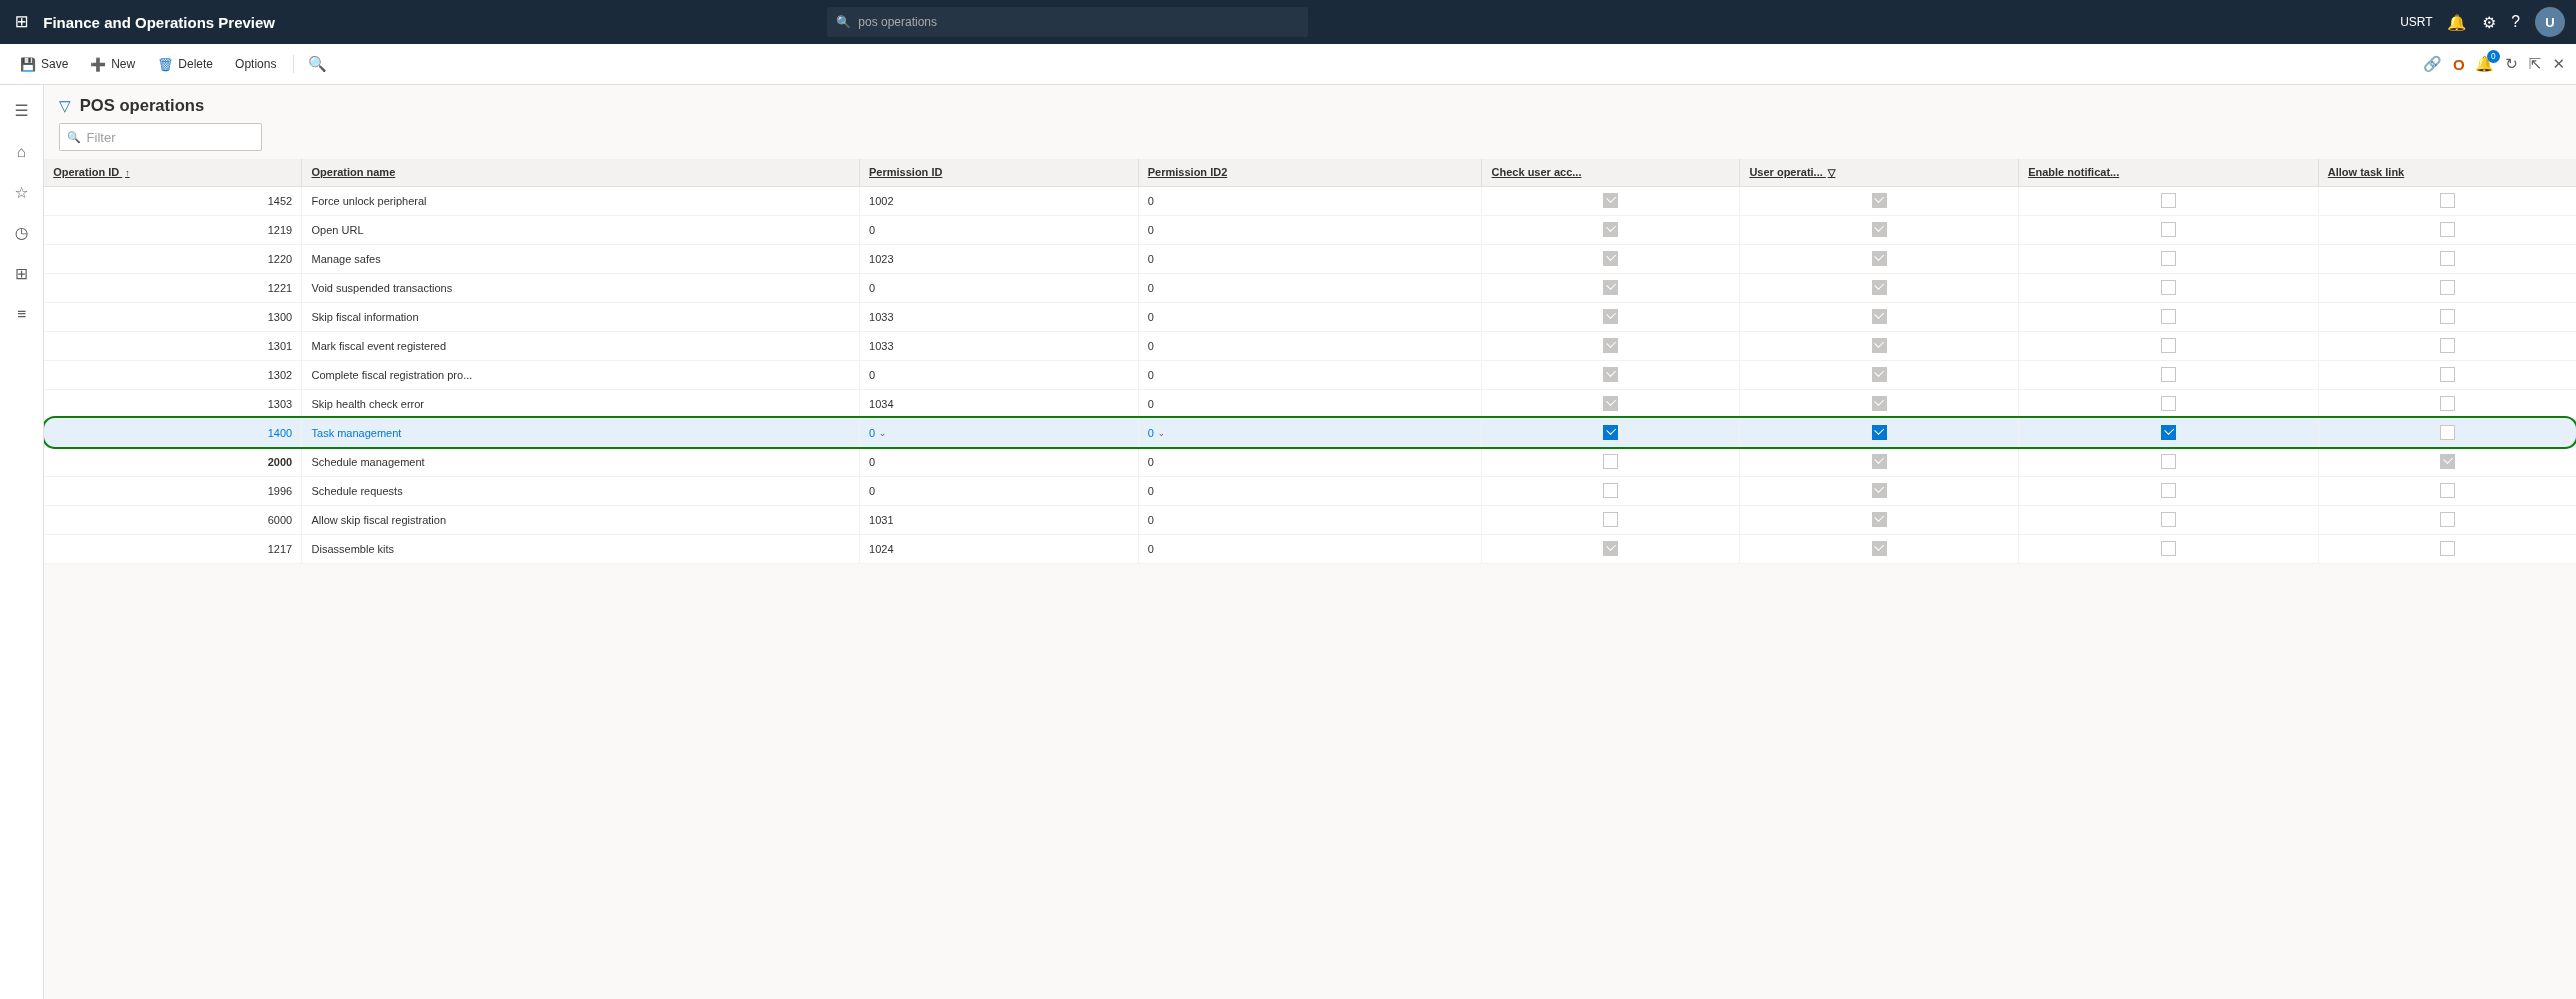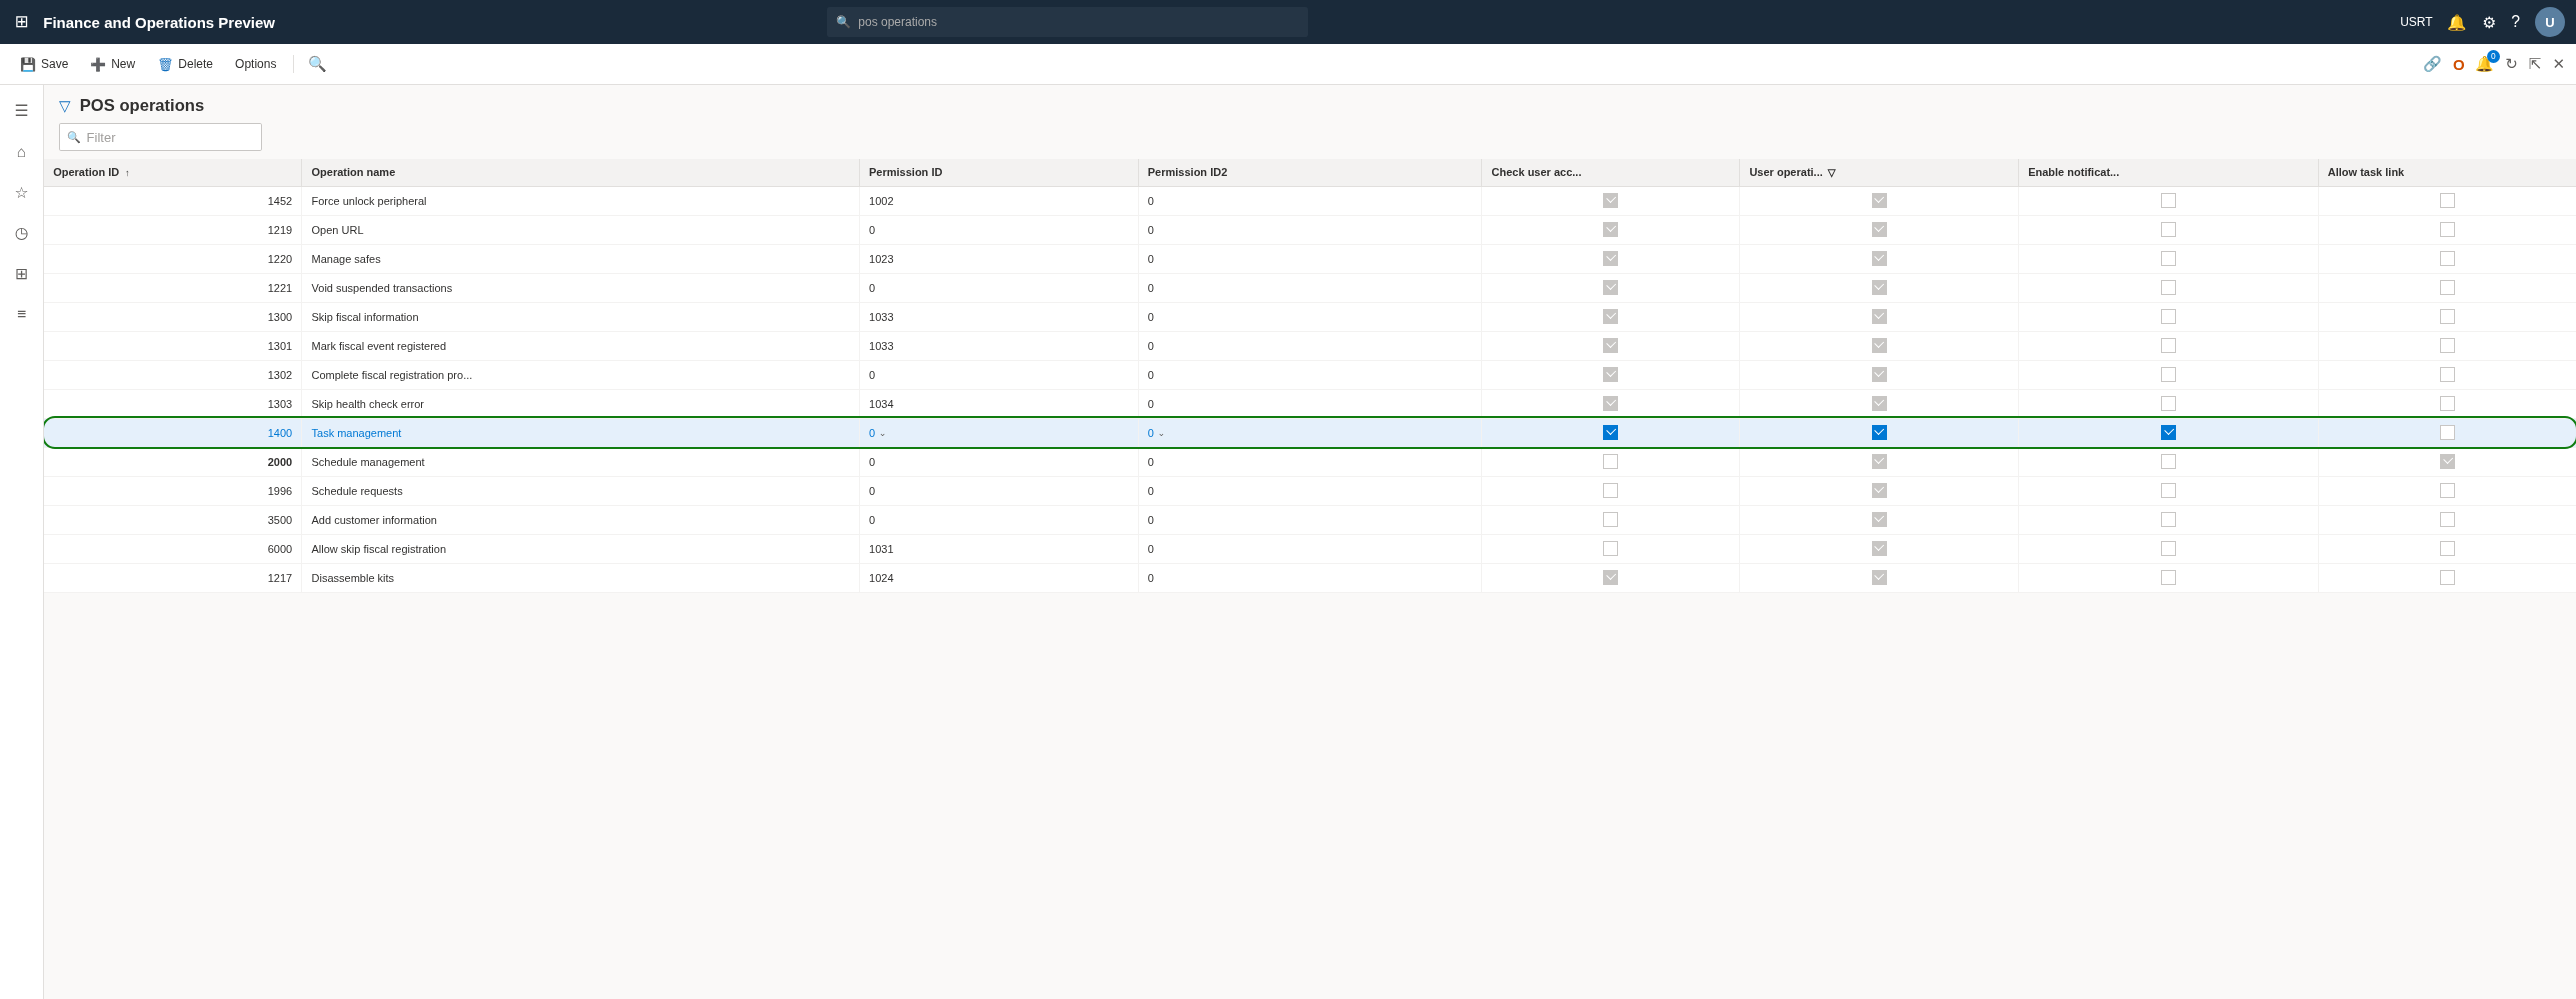--- a/index.html
+++ b/index.html
@@ -164,20 +164,21 @@
     }
     .data-table thead th {
       padding: 7.4px 9.2px;
       text-align: left;
       font-size: 11px;
       font-weight: 600;
       color: #323130;
       white-space: nowrap;
       border-right: 0.9px solid #e1dfdd;
       position: relative;
+      text-decoration: underline;
     }
     .data-table thead th:last-child { border-right: none; }
     .data-table tbody tr {
       border-bottom: 0.9px solid #f3f2f1;
       background: #fff;
     }
     .data-table tbody td {
       padding: 6.5px 9.2px;
       font-size: 11px;
       color: #323130;
@@ -496,30 +497,20 @@
     <td class="col-opid" style="text-align:right;">1996</td>
     <td class="col-opname" style="">Schedule requests</td>
     <td class="col-permid">0</td>
     <td class="col-permid2">0</td>
     <td class="col-checkuser" style="text-align:center;"><span class="cb-empty"></span></td>
     <td class="col-userop" style="text-align:center;"><span class="cb-checked grey"></span></td>
     <td class="col-enablenotif" style="text-align:center;"><span class="cb-empty"></span></td>
     <td class="col-allowtask" style="text-align:center;"><span class="cb-empty"></span></td>
   </tr>
             <tr>
-    <td class="col-opid" style="text-align:right;">3500</td>
-    <td class="col-opname" style="">Add customer information</td>
-    <td class="col-permid">0</td>
-    <td class="col-permid2">0</td>
-    <td class="col-checkuser" style="text-align:center;"><span class="cb-empty"></span></td>
-    <td class="col-userop" style="text-align:center;"><span class="cb-checked grey"></span></td>
-    <td class="col-enablenotif" style="text-align:center;"><span class="cb-empty"></span></td>
-    <td class="col-allowtask" style="text-align:center;"><span class="cb-empty"></span></td>
-  </tr>
-            <tr>
     <td class="col-opid" style="text-align:right;">6000</td>
     <td class="col-opname" style="">Allow skip fiscal registration</td>
     <td class="col-permid">1031</td>
     <td class="col-permid2">0</td>
     <td class="col-checkuser" style="text-align:center;"><span class="cb-empty"></span></td>
     <td class="col-userop" style="text-align:center;"><span class="cb-checked grey"></span></td>
     <td class="col-enablenotif" style="text-align:center;"><span class="cb-empty"></span></td>
     <td class="col-allowtask" style="text-align:center;"><span class="cb-empty"></span></td>
   </tr>
             <tr>

